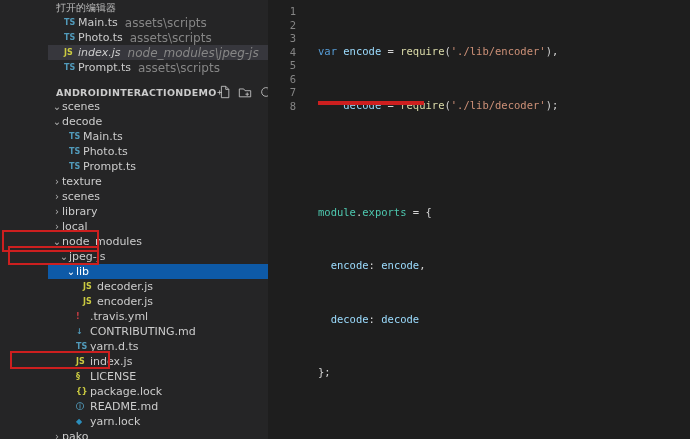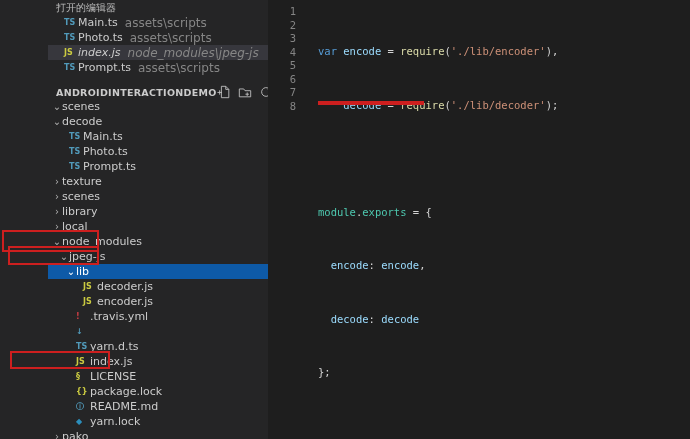--- a/index.html
+++ b/index.html
@@ -180,20 +180,21 @@
         <div class="tree-row">
           <span class="ind" style="width: 18px;"></span>
           <span class="chev"></span>
           <span class="ficon" style="color: rgb(204, 62, 68);">!</span>
           <span class="tlabel">.travis.yml</span>
         </div>
         <div class="tree-row">
           <span class="ind" style="width: 18px;"></span>
           <span class="chev"></span>
           <span class="ficon" style="color: rgb(81, 154, 186);">↓</span>
+          <span class="tlabel">CONTRIBUTING.md</span>
         </div>
         <div class="tree-row">
           <span class="ind" style="width: 18px;"></span>
           <span class="chev"></span>
           <span class="ficon" style="color: rgb(81, 154, 186);">TS</span>
           <span class="tlabel">yarn.d.ts</span>
         </div>
         <div class="tree-row">
           <span class="ind" style="width: 18px;"></span>
           <span class="chev"></span>

